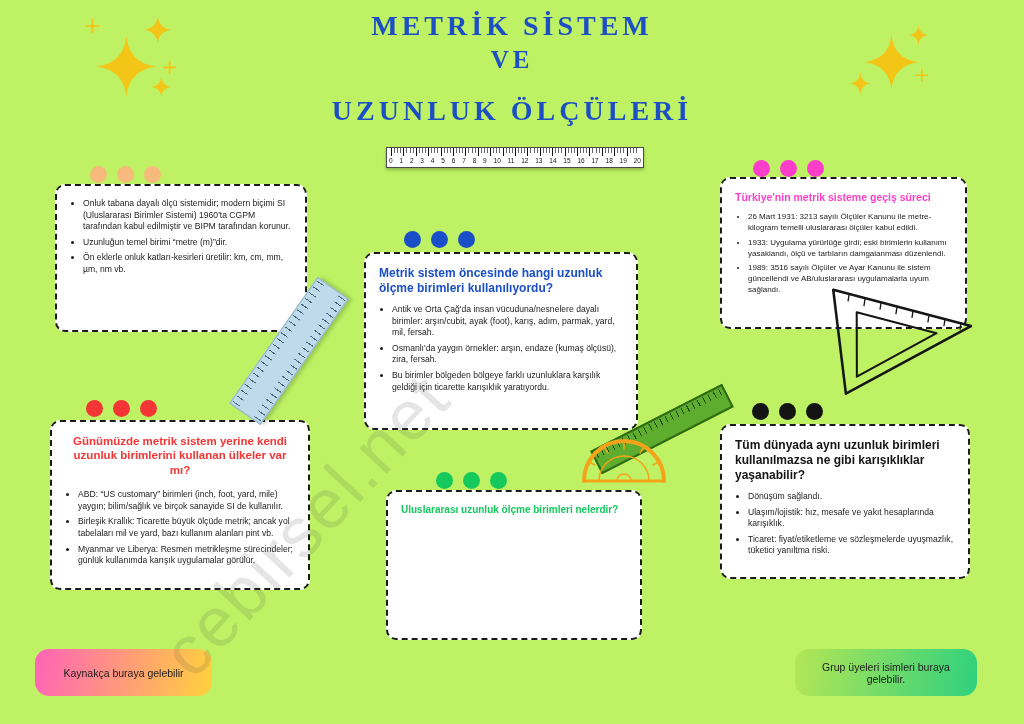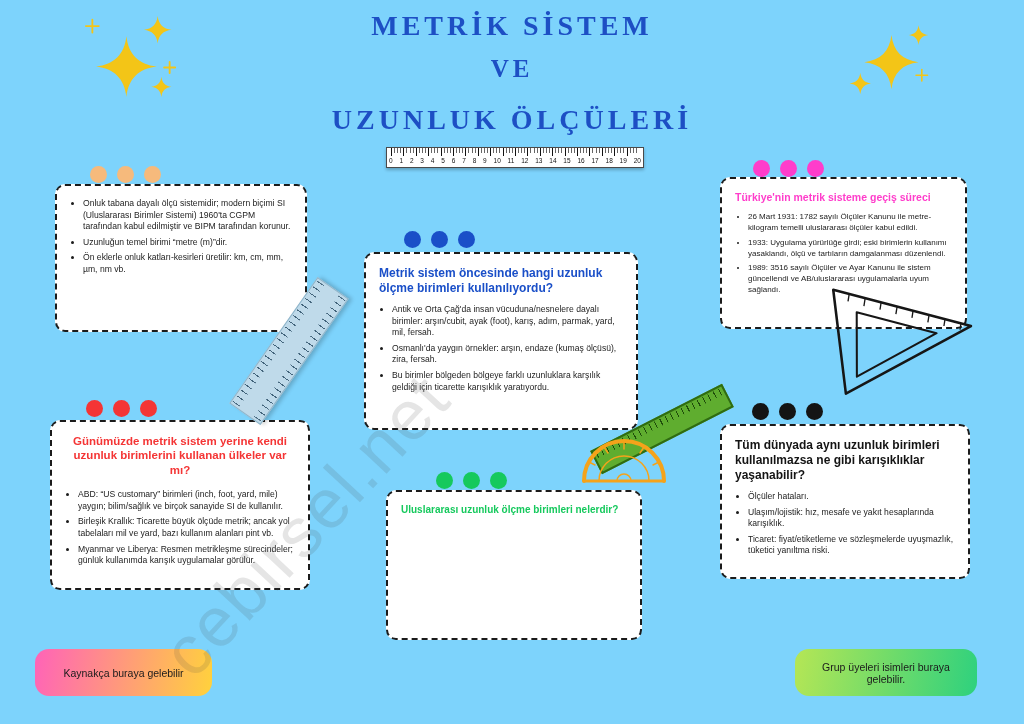--- a/index.html
+++ b/index.html
@@ -1,23 +1,23 @@
 <!DOCTYPE html>
 <html style="--title-blue: #1D4FC4; --accent-orange: #F0964B; --dot-orange: #F6BA7C; --accent-blue: #1A4FC8; --accent-pink: #FF3DCB; --accent-red: #F43535; --accent-green: #16C95D; --accent-black: #141414; --gold: #F3C517; --footer-left-a: #FF63B8; --footer-left-b: #FFD23C; --footer-right-a: #B5E655; --footer-right-b: #2ED17E; --ruler-blue-fill: #BFDAEA; --ruler-green-fill: #5FAD2F; --protractor-orange: #F5A31A;"><head>
 <meta charset="utf-8">
 <style>
   html,body{margin:0;padding:0;background:#fff;}
-  .canvas{position:relative;width:1024px;height:724px;background:#7dd3fc;overflow:hidden;
+  .canvas{position:relative;width:1024px;height:724px;background:#bef264;overflow:hidden;
           font-family:"Liberation Sans",sans-serif;color:#1c1c1c;}
 
   
   .title{position:absolute;top:10px;left:0;right:0;text-align:center;
          font-family:"Liberation Serif",serif;font-weight:bold;color:var(--title-blue,#1D4FC4);}
   .title .t1,.title .t3{font-size:28px;letter-spacing:4px;}
-  .title .t2{font-size:25px;letter-spacing:4px;margin-top:13px;}
+  .title .t2{font-size:25px;letter-spacing:4px;margin-top:4px;}
   .title .t3{margin-top:21px;}
 
   
   .panel{position:absolute;border:2px dashed #1b1b1b;border-radius:10px;background:#fff;
          padding:12px 13px 10px;box-sizing:border-box;}
   .panel h3{margin:0 0 8px;line-height:1.25;}
   .panel ul{margin:0;padding-left:13px;}
   .panel li{font-size:8.6px;line-height:1.35;margin-bottom:4px;color:#1c1c1c;}
   .p1{left:55px;top:184px;width:252px;min-height:148px;}
   .p1 h3{color:var(--accent-orange,#F0964B);font-size:12.5px;margin-bottom:14px;}
@@ -188,21 +188,21 @@
     <ul>
       <li>Antik ve Orta Çağ'da insan vücuduna/nesnelere dayalı birimler: arşın/cubit, ayak (foot), karış, adım, parmak, yard, mil, fersah.</li>
       <li>Osmanlı'da yaygın örnekler: arşın, endaze (kumaş ölçüsü), zira, fersah.</li>
       <li>Bu birimler bölgeden bölgeye farklı uzunluklara karşılık geldiği için ticarette karışıklık yaratıyordu.</li>
     </ul>
   </section>
 
   <section class="panel p3">
     <h3>Türkiye'nin metrik sisteme geçiş süreci</h3>
     <ul>
-      <li>26 Mart 1931: 1782 sayılı Ölçüler Kanunu ile metre-kilogram temelli uluslararası ölçüler kabul edildi.</li>
+      <li>26 Mart 1931: 3213 sayılı Ölçüler Kanunu ile metre-kilogram temelli uluslararası ölçüler kabul edildi.</li>
       <li>1933: Uygulama yürürlüğe girdi; eski birimlerin kullanımı yasaklandı, ölçü ve tartıların damgalanması düzenlendi.</li>
       <li>1989: 3516 sayılı Ölçüler ve Ayar Kanunu ile sistem güncellendi ve AB/uluslararası uygulamalarla uyum sağlandı.</li>
     </ul>
   </section>
 
   <section class="panel p4">
     <h3>Günümüzde metrik sistem yerine kendi uzunluk birimlerini kullanan ülkeler var mı?</h3>
     <ul>
       <li>ABD: “US customary” birimleri (inch, foot, yard, mile) yaygın; bilim/sağlık ve birçok sanayide SI de kullanılır.</li>
       <li>Birleşik Krallık: Ticarette büyük ölçüde metrik; ancak yol tabelaları mil ve yard, bazı kullanım alanları pint vb.</li>
@@ -210,21 +210,21 @@
     </ul>
   </section>
 
   <section class="panel p5">
     <h3>Uluslararası uzunluk ölçme birimleri nelerdir?</h3>
   </section>
 
   <section class="panel p6">
     <h3>Tüm dünyada aynı uzunluk birimleri kullanılmazsa ne gibi karışıklıklar yaşanabilir?</h3>
     <ul>
-      <li>Ölçüler hataları.</li>
+      <li>Dönüşüm sağlandı.</li>
       <li>Ulaşım/lojistik: hız, mesafe ve yakıt hesaplarında karışıklık.</li>
       <li>Ticaret: fiyat/etiketleme ve sözleşmelerde uyuşmazlık, tüketici yanıltma riski.</li>
     </ul>
   </section>
 
   <div class="ruler-blue"></div>
   <div class="ruler-green"></div>
 
   <svg class="deco protractor" viewBox="0 0 88 52">
     <g style="stroke:var(--protractor-orange,#F5A31A);fill:none;stroke-linecap:round">

